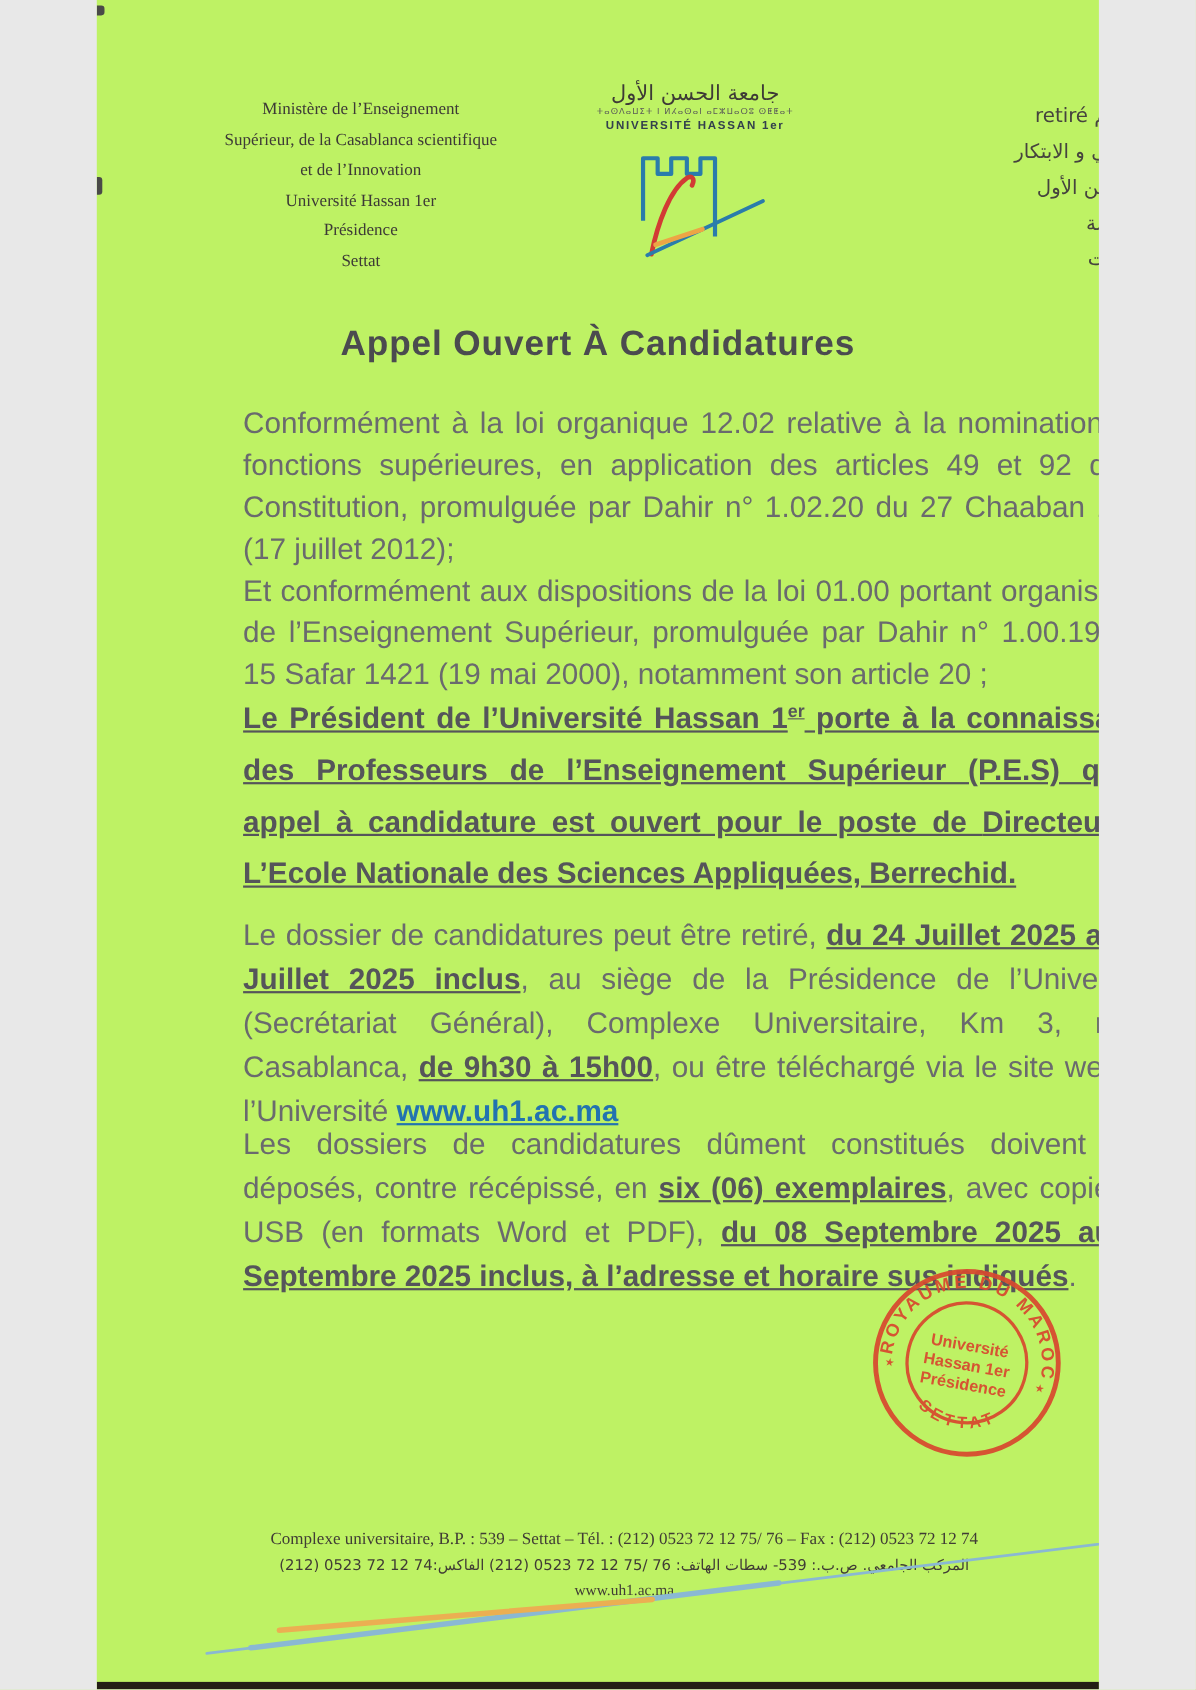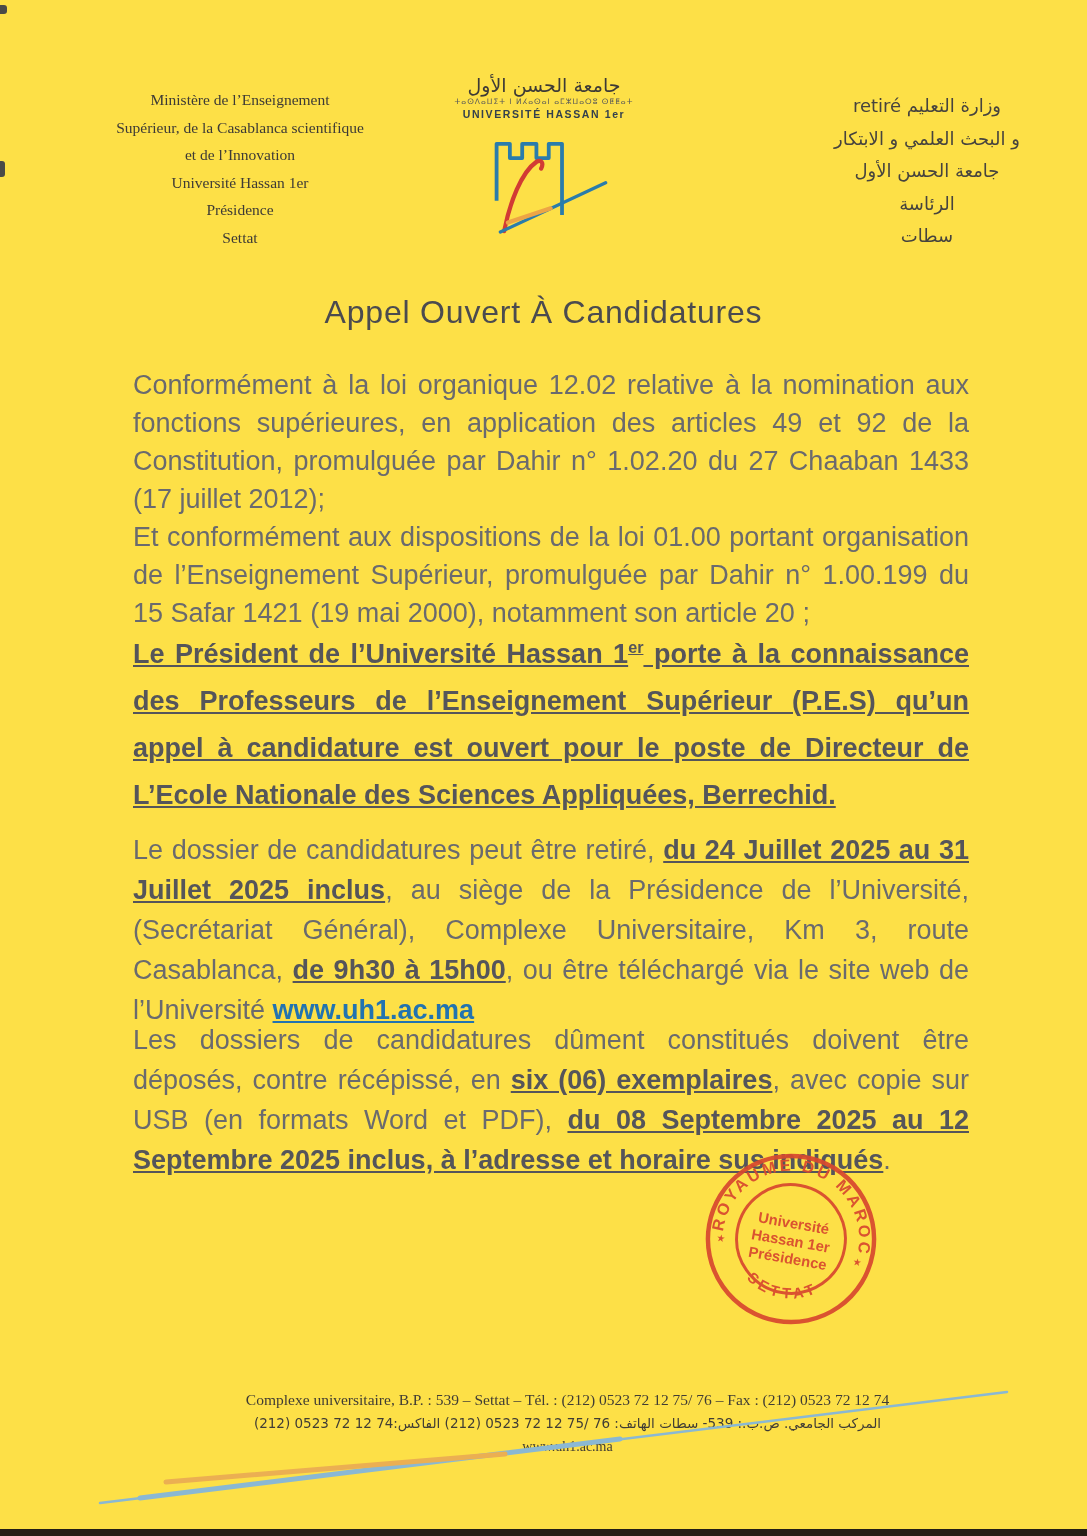--- a/index.html
+++ b/index.html
@@ -1,18 +1,18 @@
 <!DOCTYPE html>
 <html style="--body_text: #6a6a6e; --bold_text: #55555a; --title: #4b4b4f; --link: #2273b0; --logo_blue: #2a7cab; --logo_red: #d23b34; --logo_orange: #eda545; --stamp_red: #d8492f; --footer_text: #403c35; --swoosh_blue: #8ab8d3; --swoosh_orange: #ebaf52;"><head>
 <meta charset="utf-8">
 <style>
   html,body{margin:0;padding:0;background:#e8e8e8;}
   .page{
-    position:relative;width:1087px;height:1536px;margin:0 auto;
-    background:#fde047;overflow:hidden;
+    position:relative;width:911px;height:1536px;margin:0 auto;
+    background:#bef264;overflow:hidden;
     font-family:"Liberation Sans","DejaVu Sans",sans-serif;
   }
   
   .hdr-left{
     position:absolute;left:105px;top:86px;width:270px;text-align:center;
     font-family:"Liberation Serif","DejaVu Serif",serif;
     font-size:15.5px;line-height:27.5px;color:#3d3a36;
   }
   .hdr-right{
     position:absolute;left:793px;top:90px;width:268px;text-align:center;
@@ -22,21 +22,21 @@
   .logo{
     position:absolute;left:438px;top:74px;width:212px;text-align:center;color:#3d3a36;
   }
   .logo-ar{font-family:"DejaVu Sans",sans-serif;font-size:19px;line-height:23px;}
   .logo-tif{font-family:"DejaVu Sans",sans-serif;font-size:7.5px;letter-spacing:1px;line-height:10px;color:#5a5a58;}
   .logo-lat{font-size:10.5px;font-weight:bold;letter-spacing:1.6px;line-height:14px;color:#33404d;}
   .castle{margin-top:2px;}
   
   .title{
     position:absolute;left:0;top:294px;width:100%;text-align:center;
-    font-size:32px;font-weight:normal;letter-spacing:0.8px;color:var(--title,#4b4b4f);
+    font-size:32px;font-weight:bold;letter-spacing:0.8px;color:var(--title,#4b4b4f);
   }
   
   .tblock{
     position:absolute;left:133px;width:836px;text-align:justify;
     color:var(--body_text,#6a6a6e);
   }
   .tblock p{margin:0;}
   #block1{top:366px;font-size:27px;line-height:38px;}
   #block2{top:624px;font-size:27px;line-height:47px;font-weight:bold;color:var(--bold_text,#55555a);}
   #block3{top:830px;font-size:27px;line-height:40px;}

